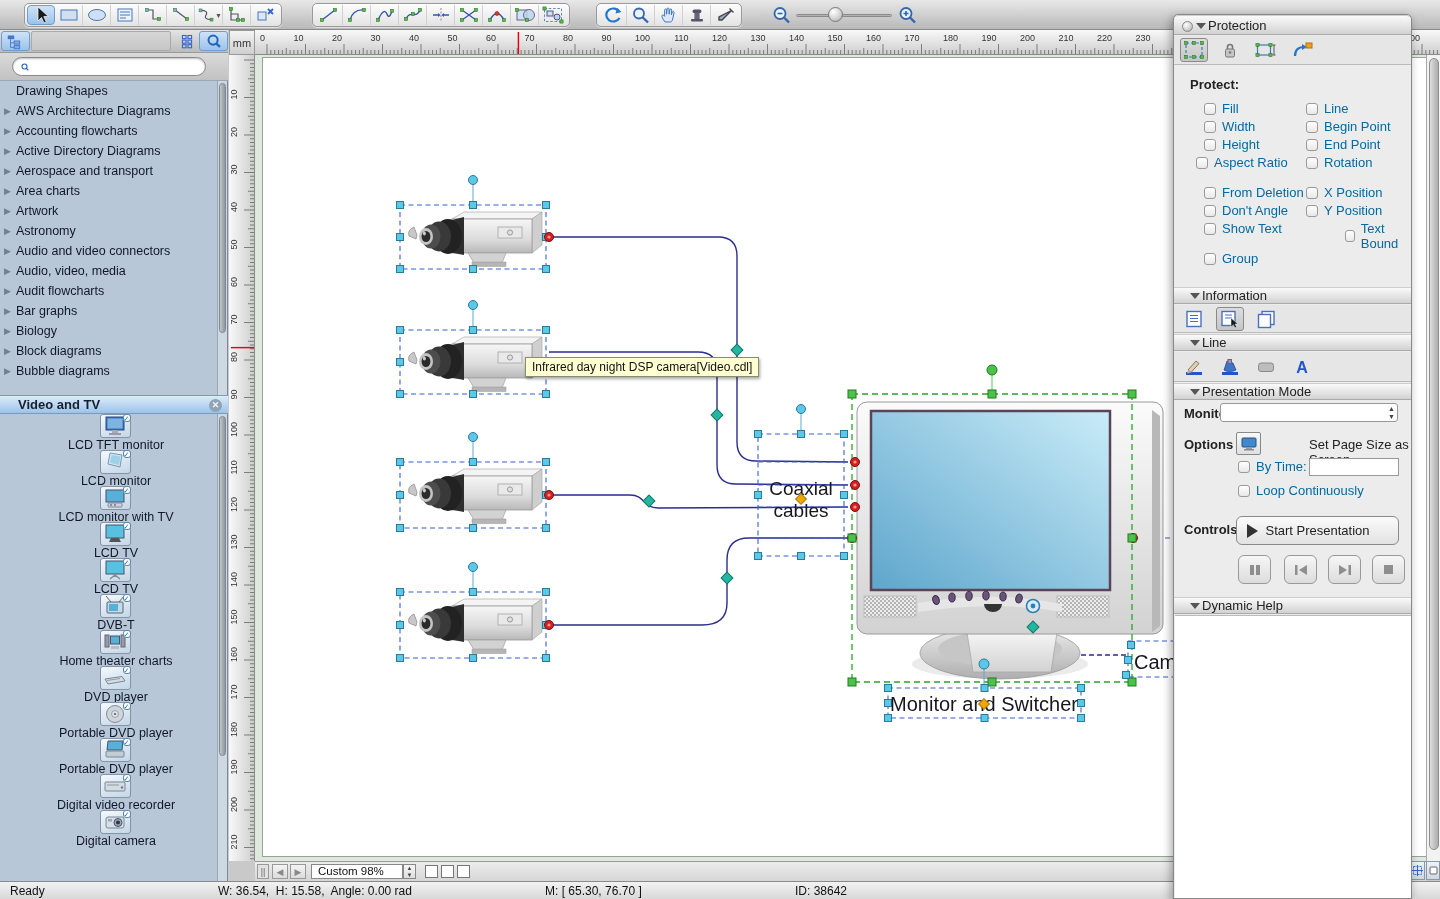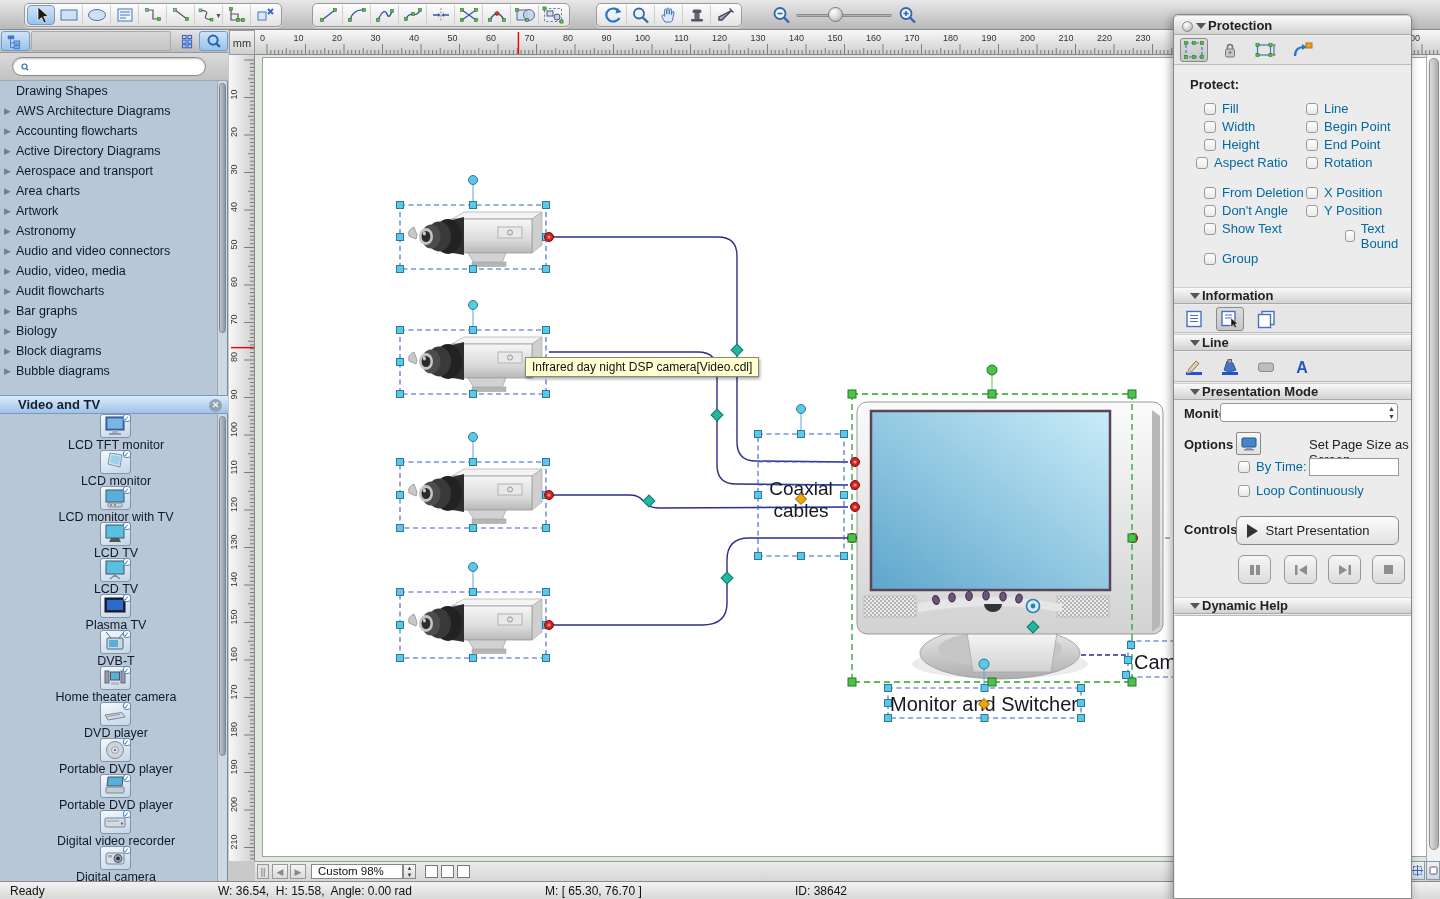--- a/index.html
+++ b/index.html
@@ -75,21 +75,21 @@
 
   
   #statusbar{position:absolute;left:0;top:881px;width:1440px;height:18px;background:linear-gradient(#f2f2f2,#d8d8d8);
     border-top:1px solid #8a8a8a;font-size:12px;color:#111;}
   #statusbar span{position:absolute;top:2px;white-space:pre;}
 
   
   #panel{position:absolute;left:1173px;top:14px;width:239px;height:885px;background:#ececec;
     border:1px solid #888;border-radius:5px 5px 0 0;box-shadow:-2px 3px 10px rgba(0,0,0,.35);z-index:50;font-size:13px;}
   .phead{position:absolute;left:0;width:237px;height:17px;background:linear-gradient(#fafafa,#d2d2d2);
-    border-top:1px solid #cfcfcf;border-bottom:1px solid #aaa;font-weight:bold;color:#222;font-size:13px;
+    border-top:1px solid #cfcfcf;border-bottom:1px solid #aaa;font-weight:normal;color:#222;font-size:13px;
     display:flex;align-items:center;padding-left:28px;}
   .phead .tri{position:absolute;left:16px;top:5px;width:0;height:0;border-left:5px solid transparent;border-right:5px solid transparent;border-top:6px solid #555;}
   #p-title{border-radius:5px 5px 0 0;height:20px;padding-left:34px;}
   #p-close{position:absolute;left:8px;top:5px;width:11px;height:11px;border-radius:50%;
     background:radial-gradient(circle at 35% 30%,#fff,#cfcfcf 60%,#9f9f9f);border:1px solid #888;}
   .picon-row{position:absolute;left:0;width:237px;background:#e6e6e6;border-bottom:1px solid #bbb;display:flex;align-items:center;padding-left:6px;gap:8px;}
   .picon{width:28px;height:24px;display:flex;align-items:center;justify-content:center;border:1px solid transparent;border-radius:3px;}
   .picon.sel{background:linear-gradient(#dcdcdc,#c6c6c6);border:1px solid #8a8a8a;}
   .plabel{position:absolute;font-weight:bold;color:#222;}
   .cbrow{position:absolute;display:flex;align-items:center;gap:6px;color:#0369a1;font-size:13px;}
@@ -452,49 +452,39 @@
               <rect x="4" y="2" width="18" height="13" fill="#58c0e0" stroke="#456"></rect>
               <path d="M13 15 v3 M8 20 L13 16 L18 20" stroke="#889" fill="none" stroke-width="1.4"></path>
             </svg>
             <div class="cb">✓</div>
           </div>
           <span class="slabel">LCD TV</span>
         </div>
         <div class="stencil">
           <div class="sthumb">
             <svg width="26" height="22" viewBox="0 0 26 22">
-              <rect x="3" y="3" width="20" height="14" fill="#223" stroke="#112"></rect>
-              <rect x="5" y="5" width="16" height="10" fill="#2a6acc"></rect>
-            </svg>
-            <div class="cb">✓</div>
-          </div>
-          <span class="slabel">Plasma TV</span>
-        </div>
-        <div class="stencil">
-          <div class="sthumb">
-            <svg width="26" height="22" viewBox="0 0 26 22">
               <path d="M9 7 L4 1 M17 7 L22 1" stroke="#667" fill="none"></path>
               <rect x="5" y="7" width="16" height="11" rx="1" fill="#c8d8e4" stroke="#567"></rect>
               <rect x="7" y="9" width="9" height="7" fill="#58b0d8"></rect>
             </svg>
             <div class="cb">✓</div>
           </div>
           <span class="slabel">DVB-T</span>
         </div>
         <div class="stencil">
           <div class="sthumb">
             <svg width="26" height="22" viewBox="0 0 26 22">
               <rect x="3" y="4" width="4" height="12" fill="#99a" stroke="#667"></rect>
               <rect x="19" y="4" width="4" height="12" fill="#99a" stroke="#667"></rect>
               <rect x="8.5" y="5" width="9" height="8" fill="#58b0d8" stroke="#456"></rect>
               <rect x="9" y="15" width="8" height="3" fill="#bbc"></rect>
             </svg>
             <div class="cb">✓</div>
           </div>
-          <span class="slabel">Home theater camera</span>
+          <span class="slabel">Home theater charts</span>
         </div>
         <div class="stencil">
           <div class="sthumb">
             <svg width="26" height="22" viewBox="0 0 26 22">
               <path d="M3 12 L20 9.5 L23 14 L6 17 Z" fill="#d4dce2" stroke="#789"></path>
               <path d="M5 13.5 L18 11.5" stroke="#99a"></path>
             </svg>
             <div class="cb">✓</div>
           </div>
           <span class="slabel">DVD player</span>

